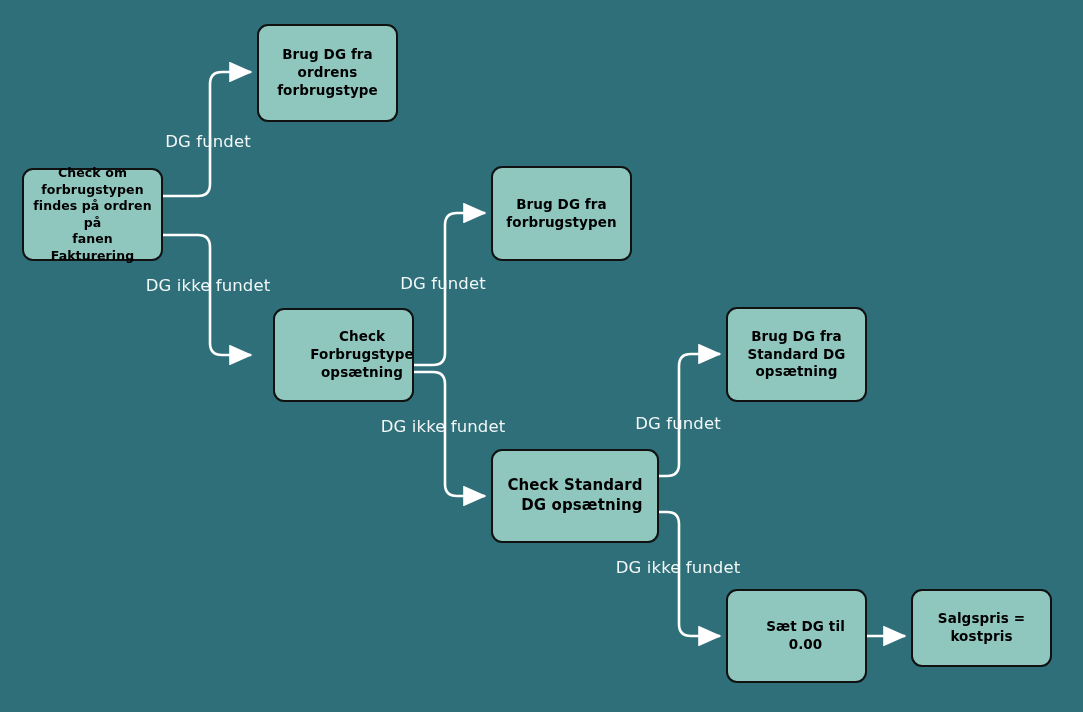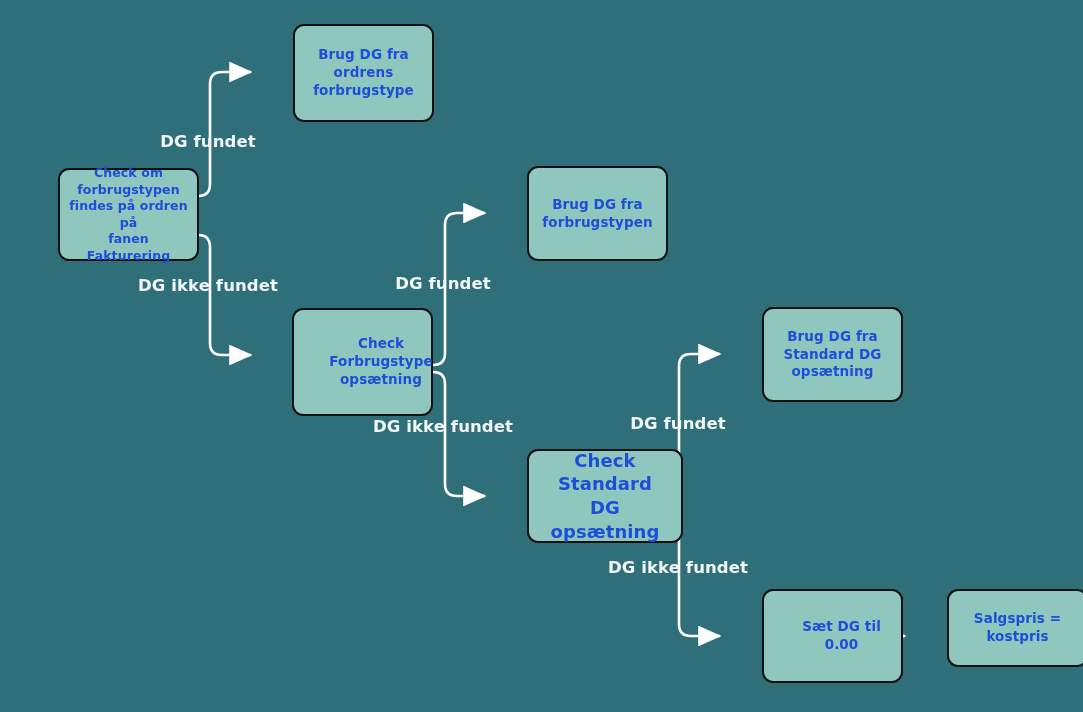--- a/index.html
+++ b/index.html
@@ -25,36 +25,35 @@
   .node {
     position: absolute;
     box-sizing: border-box;
     background: #8fc7bf;
     border: 2.5px solid #111111;
     border-radius: 11px;
     display: flex;
     align-items: center;
     justify-content: center;
     text-align: center;
-    color: #1d4ed8;
+    color: #000000;
     font-weight: bold;
     line-height: 1.32;
     padding: 4px 7px;
     letter-spacing: 0.1px;
-    margin-left: 36px;
   }
   .node-label {
     display: block;
     white-space: pre-line;
   }
   .edge-label {
     position: absolute;
     color: #f2f7f7;
     font-size: 16.5px;
-    font-weight: 700;
+    font-weight: 400;
     white-space: nowrap;
     transform: translate(-50%, -50%);
     letter-spacing: 0.1px;
   }
 </style>
 </head>
 <body>
 
 <div id="canvas" style="background: rgb(47, 111, 121);">
 
@@ -80,30 +79,30 @@
         <span class="node-label">Check om
 forbrugstypen
 findes på ordren på
 fanen Fakturering</span>
       </div>
       <div class="node" style="left: 257px; top: 24px; width: 141px; height: 98px; background: rgb(143, 199, 191); border-color: rgb(17, 17, 17); font-size: 13.5px;">
         <span class="node-label">Brug DG fra
 ordrens
 forbrugstype</span>
       </div>
-      <div class="node" style="left: 256px; top: 308px; width: 141px; height: 108px; background: rgb(143, 199, 191); border-color: rgb(17, 17, 17); font-size: 13.5px; padding-left: 44px;">
+      <div class="node" style="left: 273px; top: 308px; width: 141px; height: 94px; background: rgb(143, 199, 191); border-color: rgb(17, 17, 17); font-size: 13.5px; padding-left: 44px;">
         <span class="node-label">Check
 Forbrugstype
 opsætning</span>
       </div>
       <div class="node" style="left: 491px; top: 166px; width: 141px; height: 95px; background: rgb(143, 199, 191); border-color: rgb(17, 17, 17); font-size: 13.5px;">
         <span class="node-label">Brug DG fra
 forbrugstypen</span>
       </div>
-      <div class="node" style="left: 491px; top: 449px; width: 156px; height: 94px; background: rgb(143, 199, 191); border-color: rgb(17, 17, 17); font-size: 18px;">
+      <div class="node" style="left: 491px; top: 449px; width: 168px; height: 94px; background: rgb(143, 199, 191); border-color: rgb(17, 17, 17); font-size: 15px; text-align: right;">
         <span class="node-label">Check Standard
 DG opsætning</span>
       </div>
       <div class="node" style="left: 726px; top: 307px; width: 141px; height: 95px; background: rgb(143, 199, 191); border-color: rgb(17, 17, 17); font-size: 13.5px;">
         <span class="node-label">Brug DG fra
 Standard DG
 opsætning</span>
       </div>
       <div class="node" style="left: 726px; top: 589px; width: 141px; height: 94px; background: rgb(143, 199, 191); border-color: rgb(17, 17, 17); font-size: 13.5px; padding-left: 25px;">
         <span class="node-label">Sæt DG til 0.00</span>

